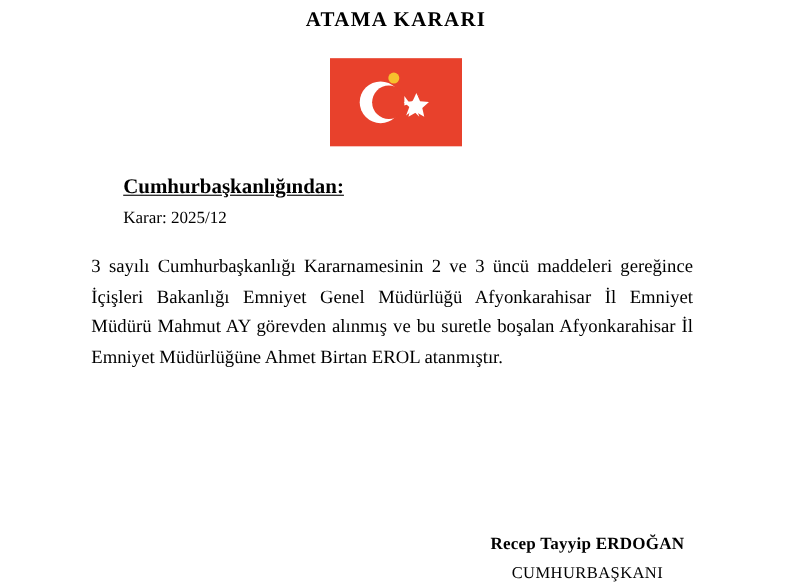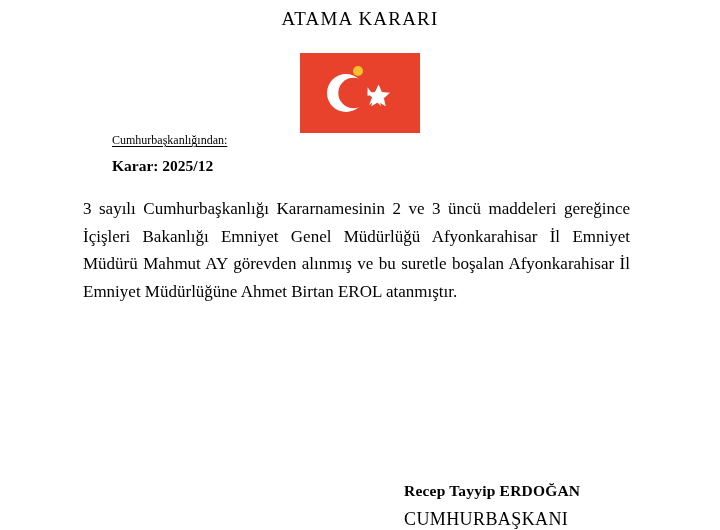--- a/index.html
+++ b/index.html
@@ -16,21 +16,21 @@
   }
   .page {
     position: relative;
     width: 720px;
     height: 530px;
     box-sizing: border-box;
   }
   .doc-title {
     text-align: center;
     font-family: "Liberation Serif", serif;
-    font-weight: normal;
+    font-weight: bold;
     font-size: 19px;
     letter-spacing: 1.2px;
     margin-top: 8px;
     margin-bottom: 0;
   }
   .flag-wrap {
     display: flex;
     justify-content: center;
     margin-top: 23px;
   }
@@ -44,30 +44,31 @@
   .flag svg {
     display: block;
   }
   .body-area {
     margin: 0 auto;
     width: 612px;
     padding-left: 0;
     box-sizing: border-box;
   }
   .from-line {
-    font-size: 12px;
-    font-weight: normal;
+    margin-top: 26px;
+    font-size: 19px;
+    font-weight: bold;
     text-decoration: underline;
     text-underline-offset: 2px;
     padding-left: 58px;
   }
   .decision-no {
     margin-top: 9px;
     font-size: 15.5px;
-    font-weight: bold;
+    font-weight: normal;
     padding-left: 58px;
   }
   .paragraph {
     margin-top: 20px;
     font-size: 17px;
     line-height: 1.62;
     text-align: justify;
     padding-left: 29px;
     padding-right: 36px;
     hyphens: none;
@@ -75,31 +76,31 @@
   .date-line {
     margin-top: 27px;
     text-align: center;
     font-size: 14.6px;
     padding-right: 10px;
   }
   .signature-block {
     position: absolute;
     right: 56px;
     bottom: 8px;
-    text-align: left;
+    text-align: center;
     width: 260px;
   }
   .sign-name {
     font-size: 15.5px;
     font-weight: bold;
     letter-spacing: 0.2px;
   }
   .sign-title {
     margin-top: 9px;
-    font-size: 18px;
+    font-size: 15px;
     letter-spacing: 0.4px;
   }
 </style>
 </head>
 <body>
 
 <div class="page">
 
   <h1 class="doc-title">ATAMA KARARI</h1>
 

